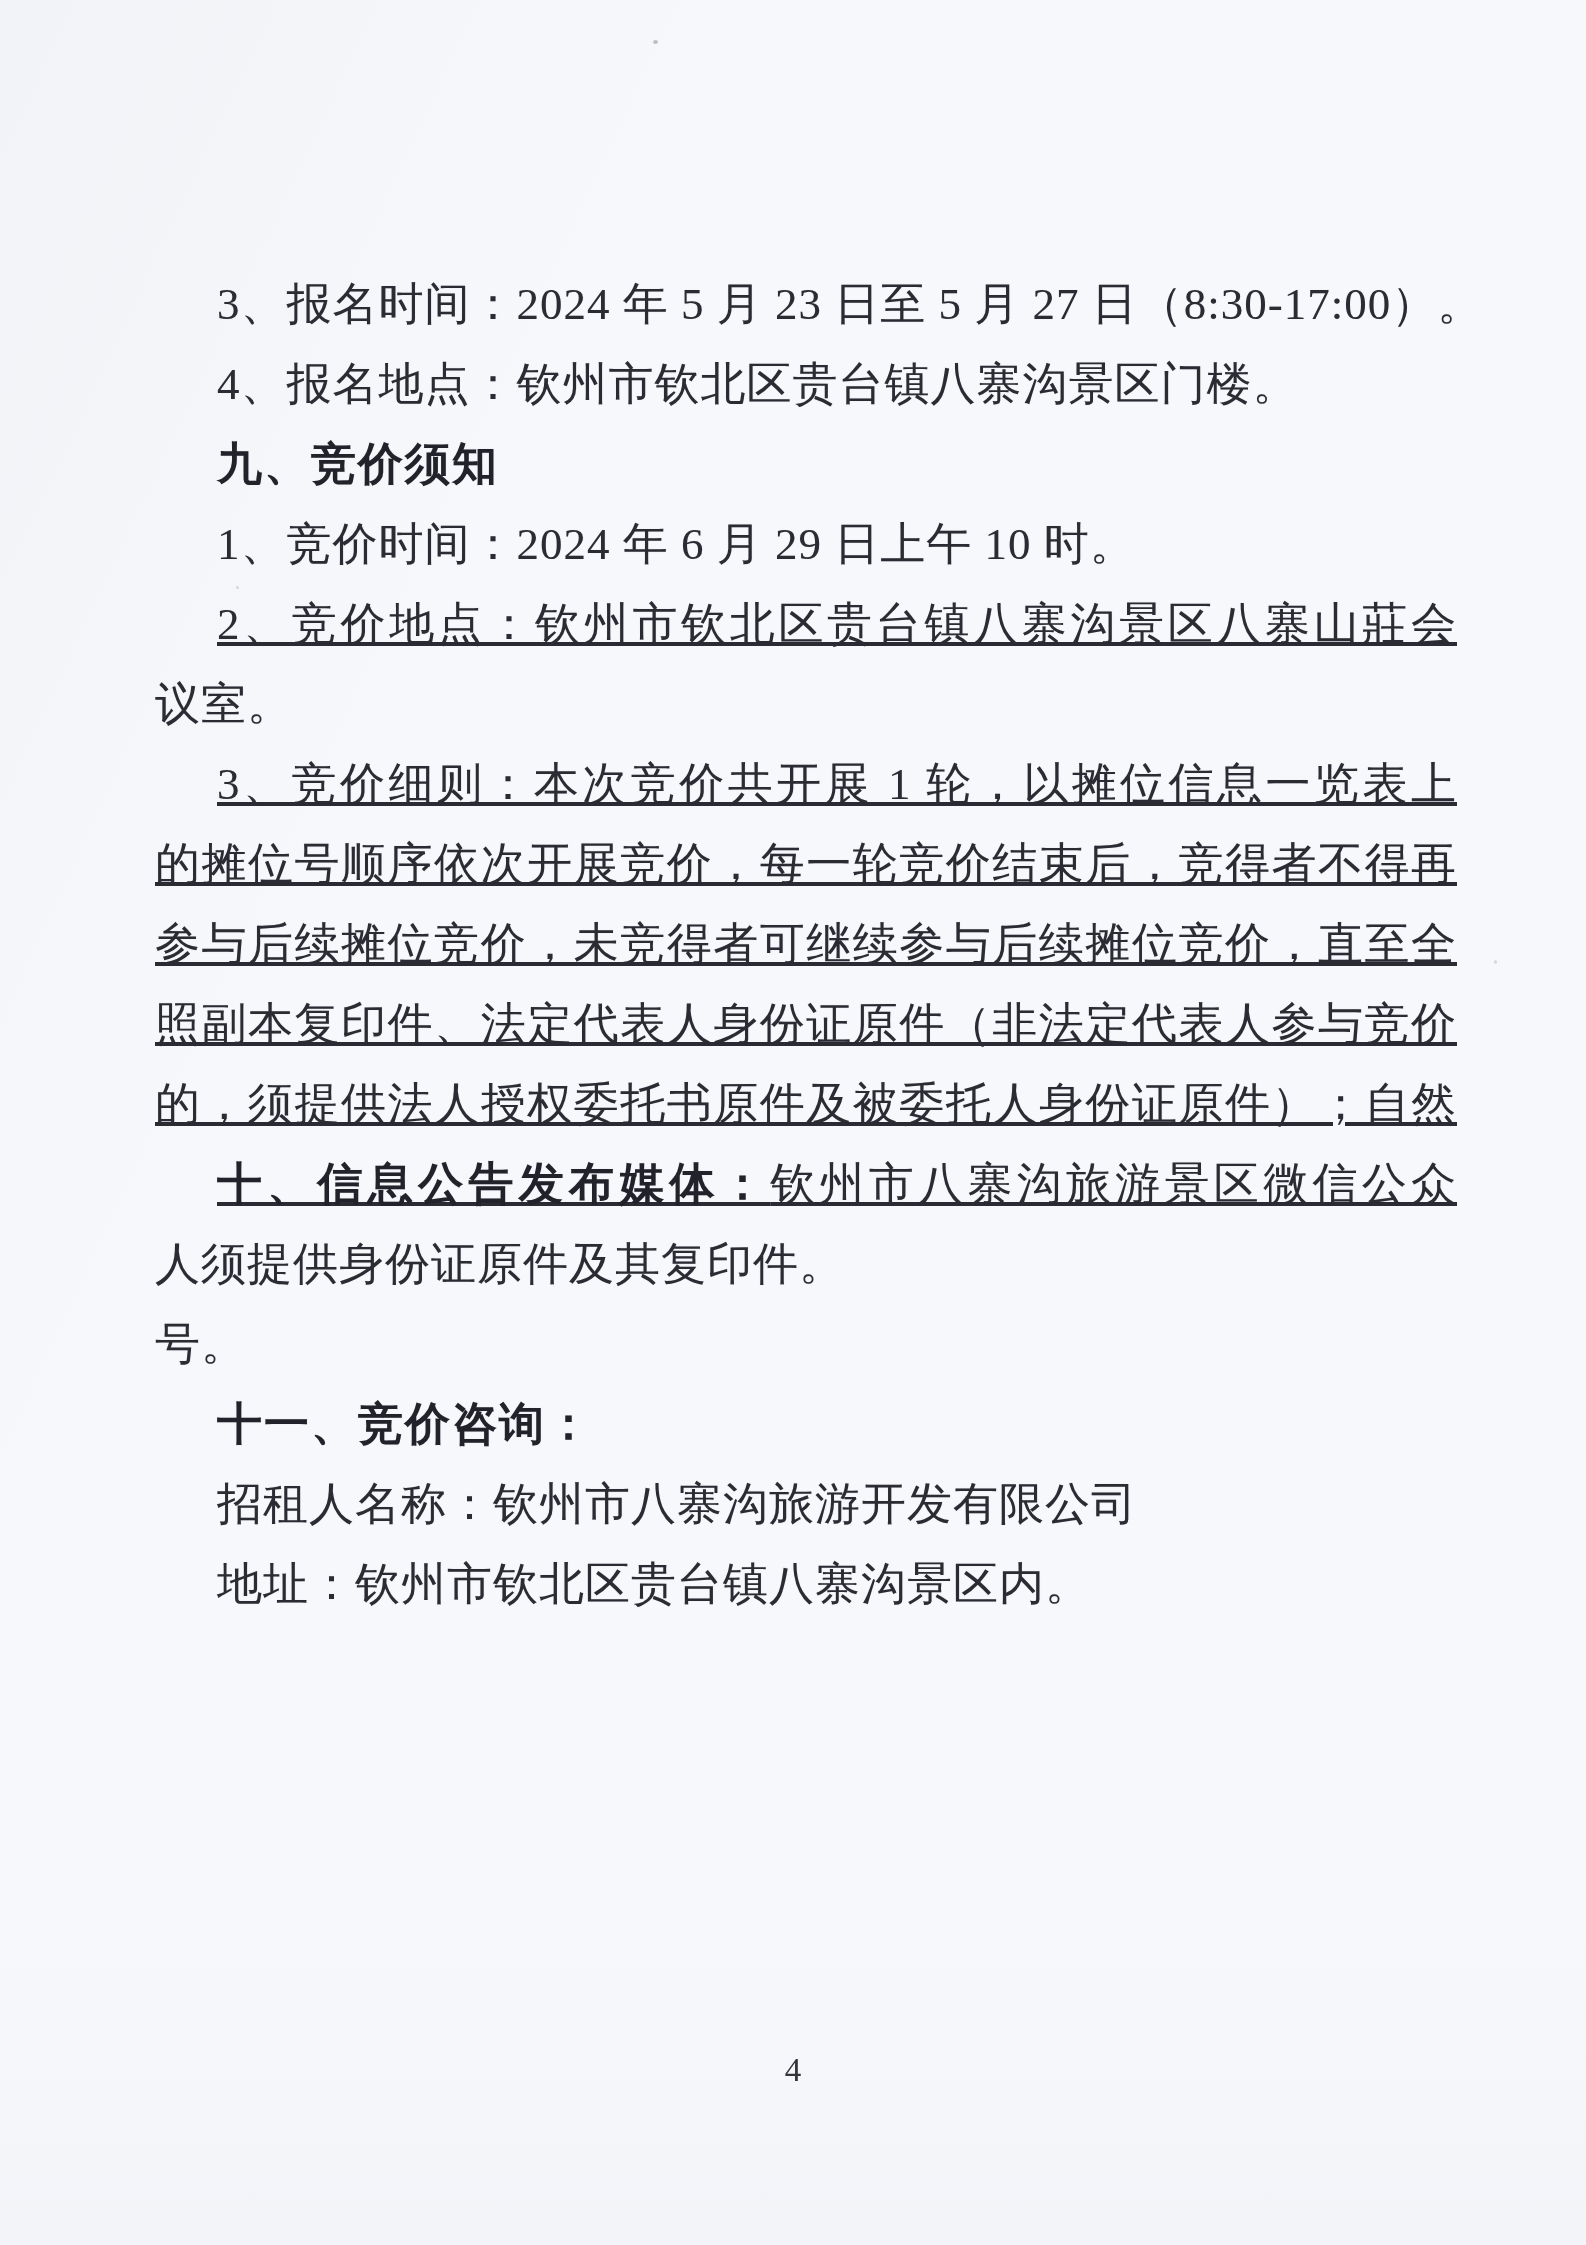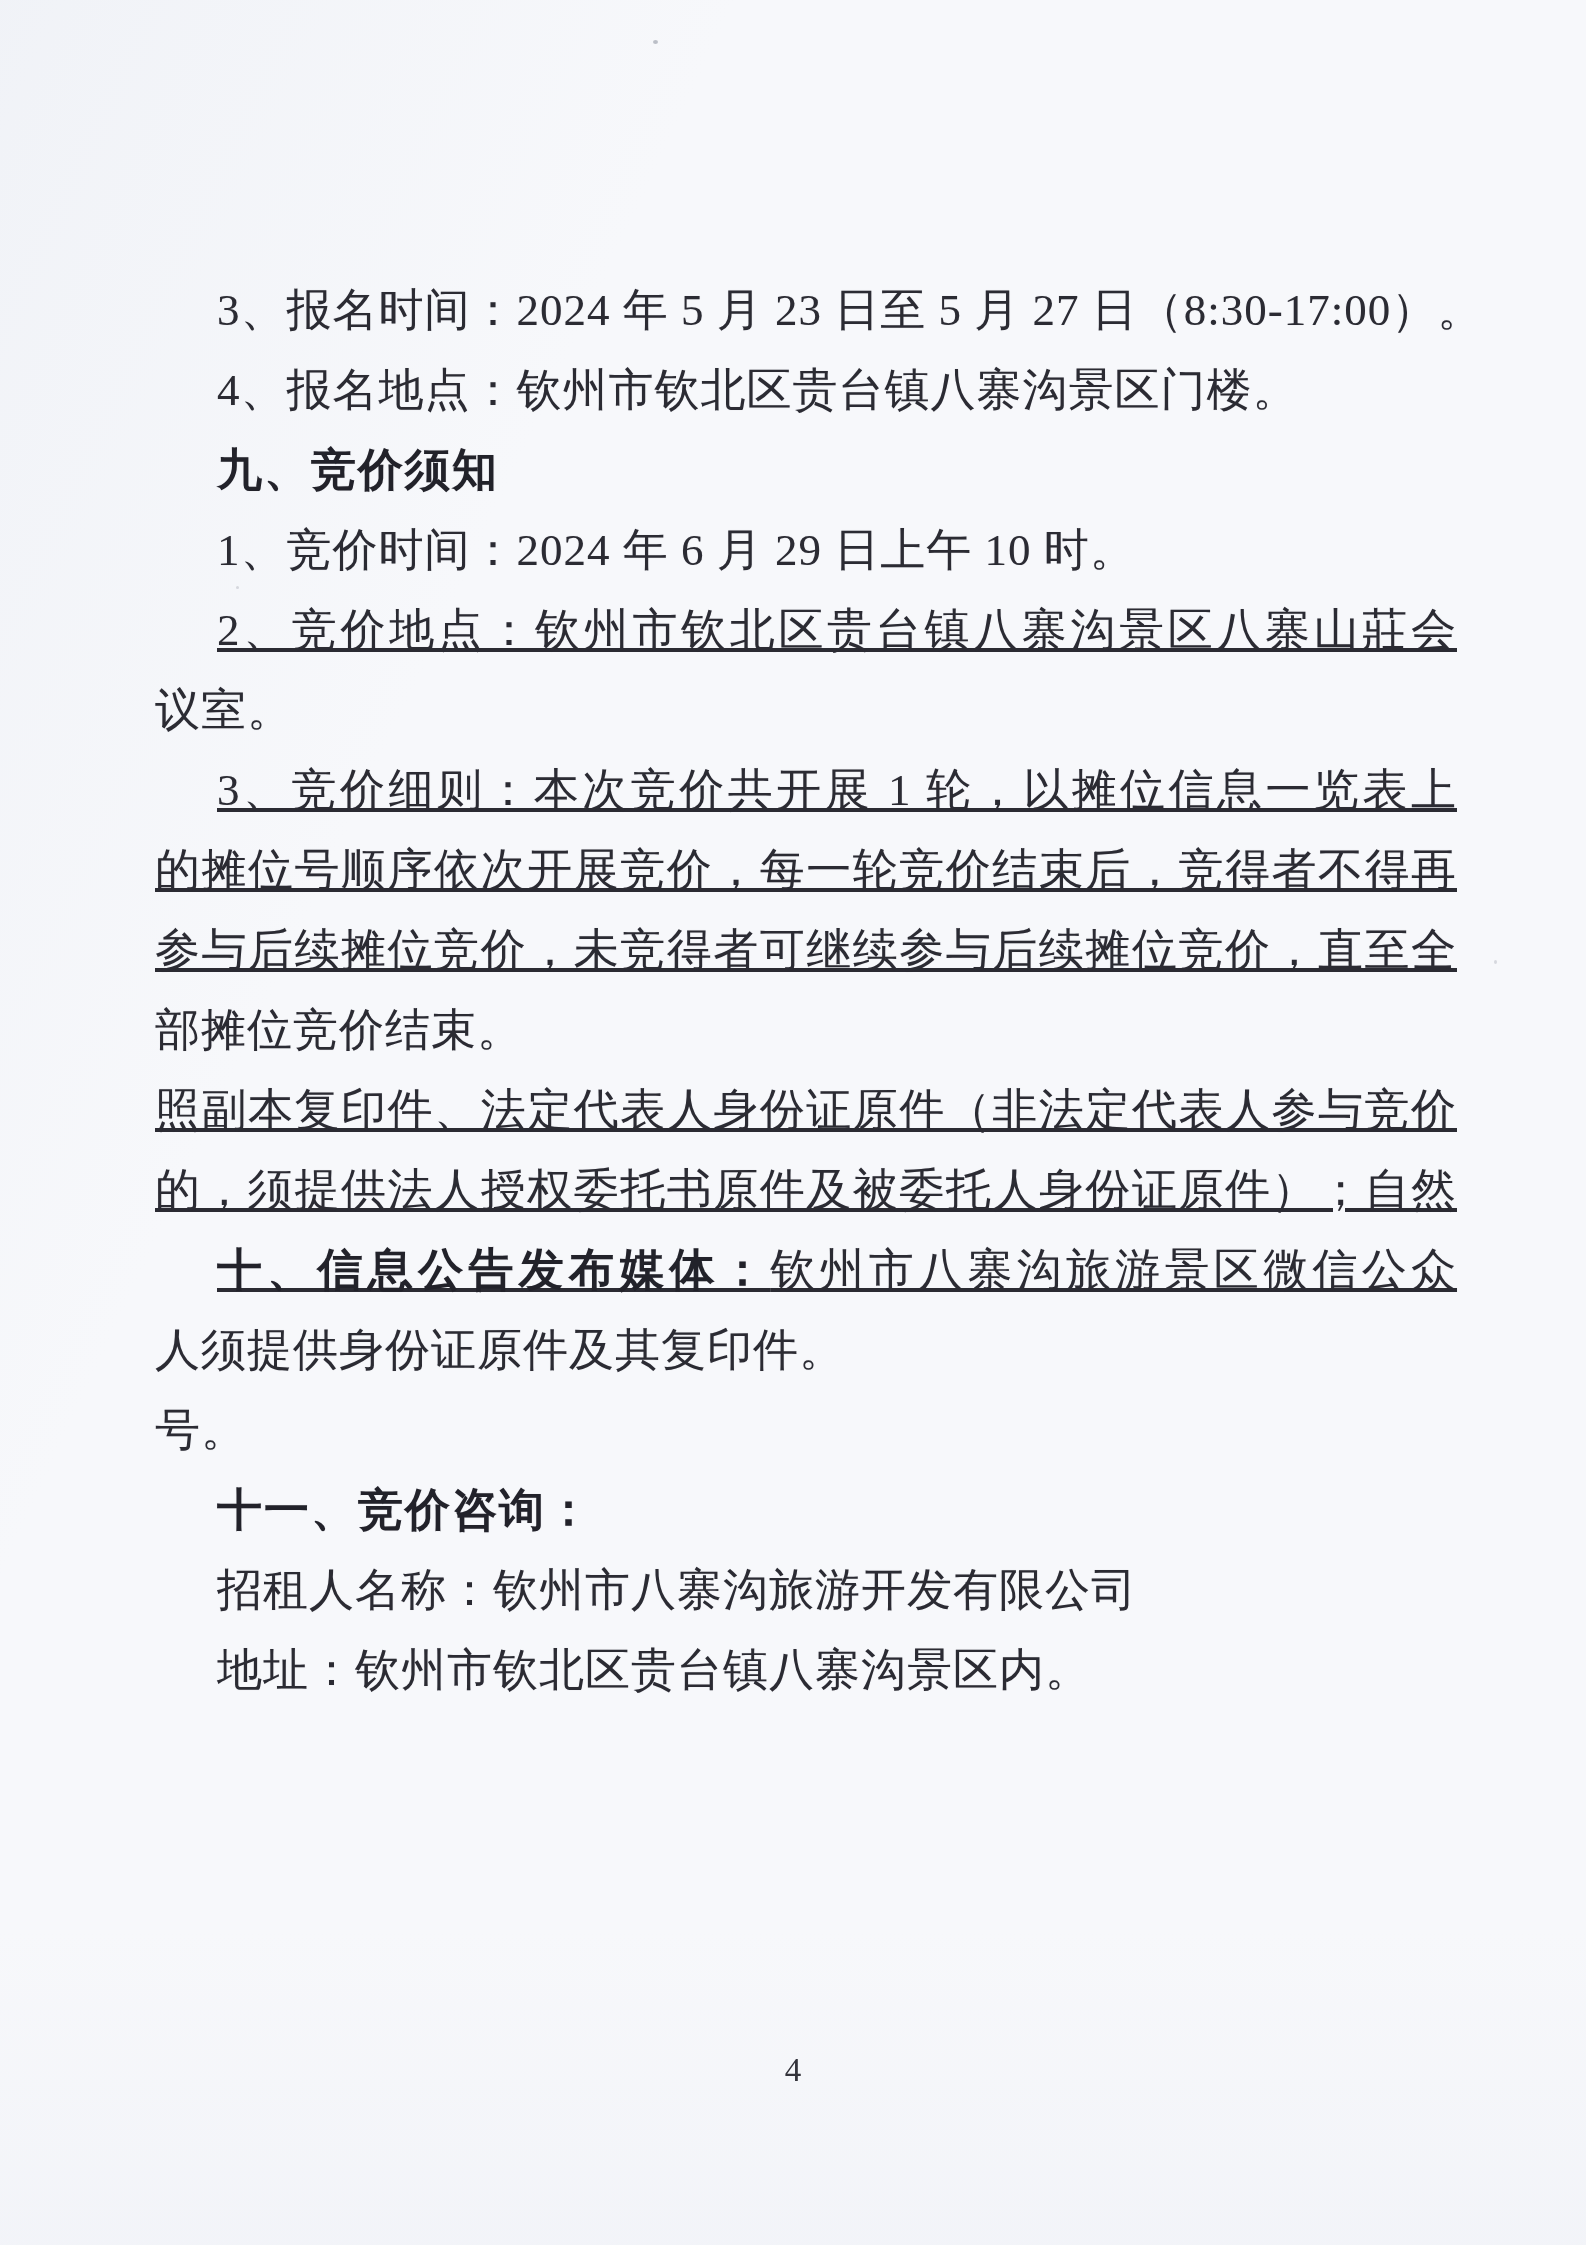--- a/index.html
+++ b/index.html
@@ -18,21 +18,21 @@
     position: absolute;
     inset: 0;
     background:
       linear-gradient(115deg, rgba(235,238,244,0.55) 0%, rgba(248,249,252,0) 28%),
       linear-gradient(0deg, rgba(238,240,246,0.5) 0%, rgba(248,249,252,0) 14%),
       #f7f8fb;
   }
   .doc-body {
     position: absolute;
     left: 155px;
-    top: 270px;
+    top: 264px;
     width: 1302px;
   }
   .line {
     height: 80px;
     line-height: 80px;
     font-size: 45px;
     letter-spacing: 1px;
     color: #2b2b33;
     white-space: nowrap;
     text-shadow: 0 0 1px rgba(20,20,40,0.18);
@@ -96,21 +96,20 @@
     <div class="line indent fill">2、竞价地点：钦州市钦北区贵台镇八寨沟景区八寨山莊会</div>
 
     <div class="line">议室。</div>
 
     <div class="line indent fill">3、竞价细则：本次竞价共开展 1 轮，以摊位信息一览表上</div>
 
     <div class="line fill">的摊位号顺序依次开展竞价，每一轮竞价结束后，竞得者不得再</div>
 
     <div class="line fill">参与后续摊位竞价，未竞得者可继续参与后续摊位竞价，直至全</div>
 
-    <div class="line">部摊位竞价结束。</div>
 
 
     <div class="line fill">照副本复印件、法定代表人身份证原件（非法定代表人参与竞价</div>
 
     <div class="line fill">的，须提供法人授权委托书原件及被委托人身份证原件）；自然</div>
 
     <div class="line indent fill"><span class="bold-seg">十、信息公告发布媒体：</span><span>钦州市八寨沟旅游景区微信公众</span></div>
 
     <div class="line">人须提供身份证原件及其复印件。</div>
 

